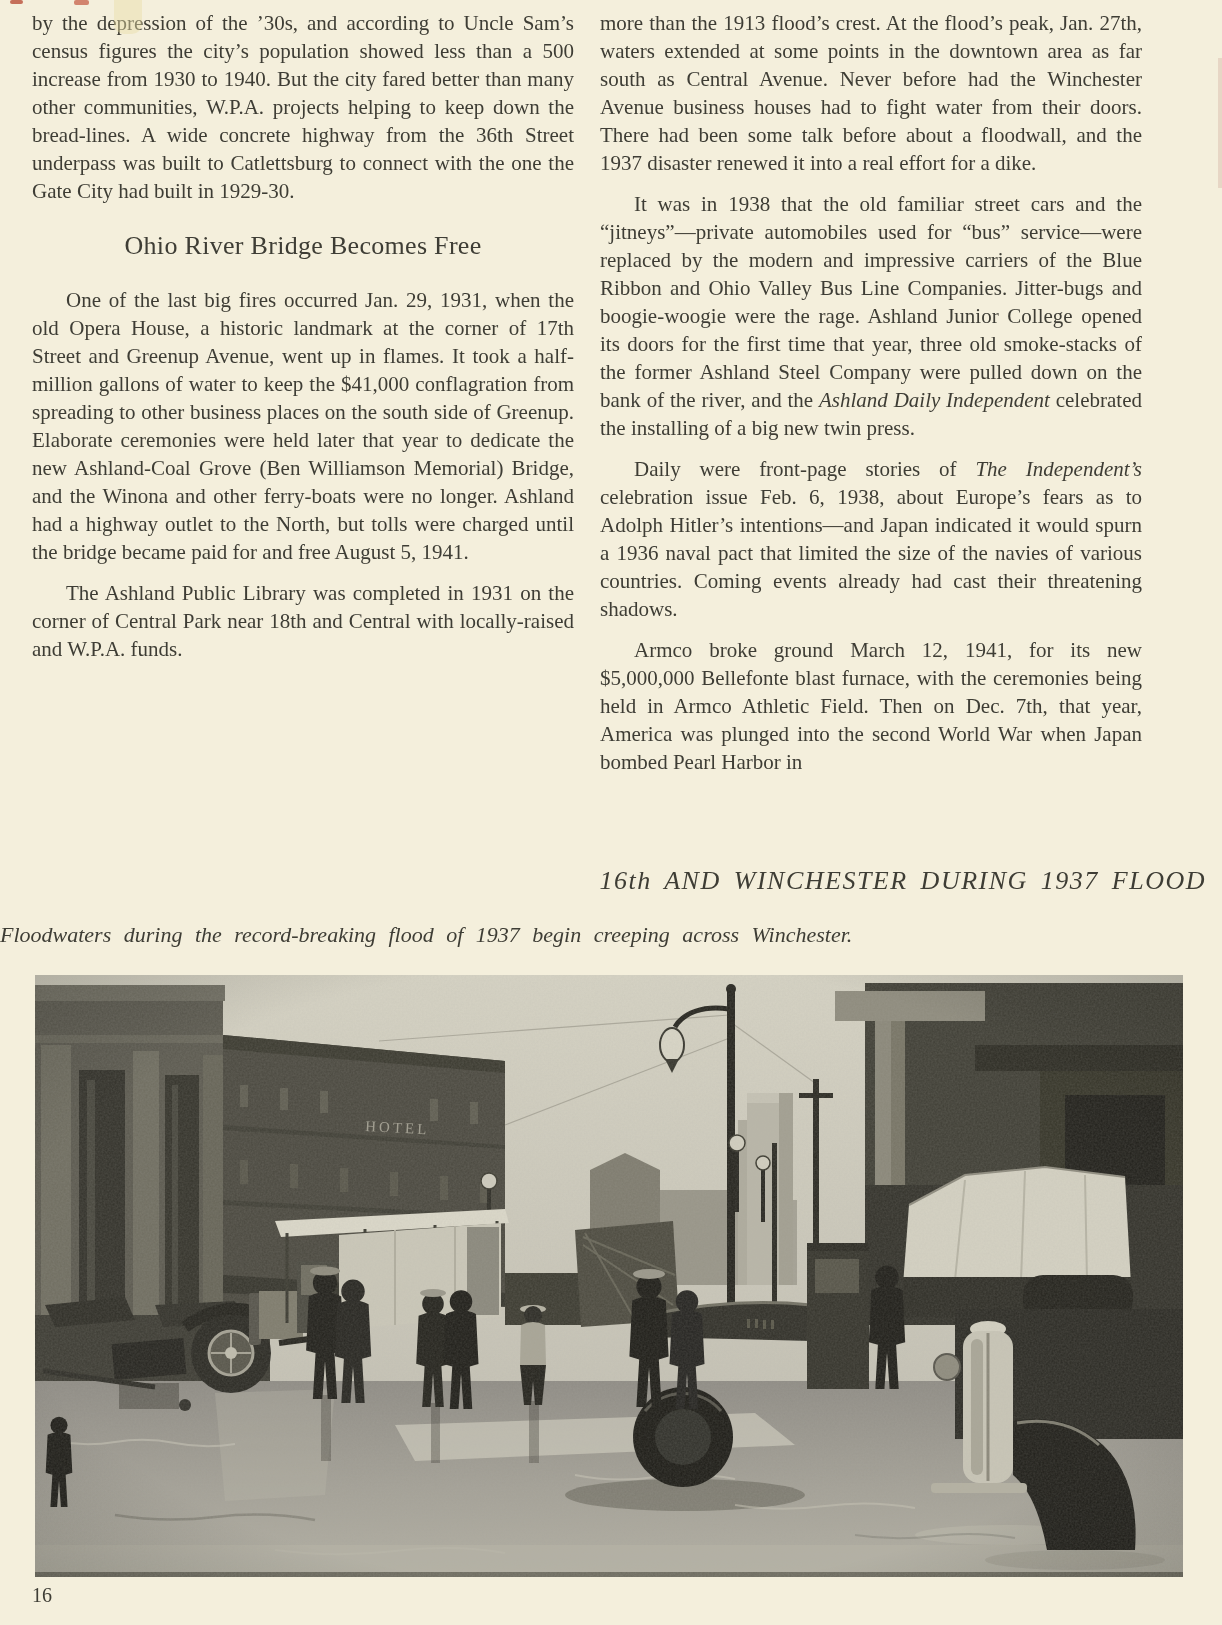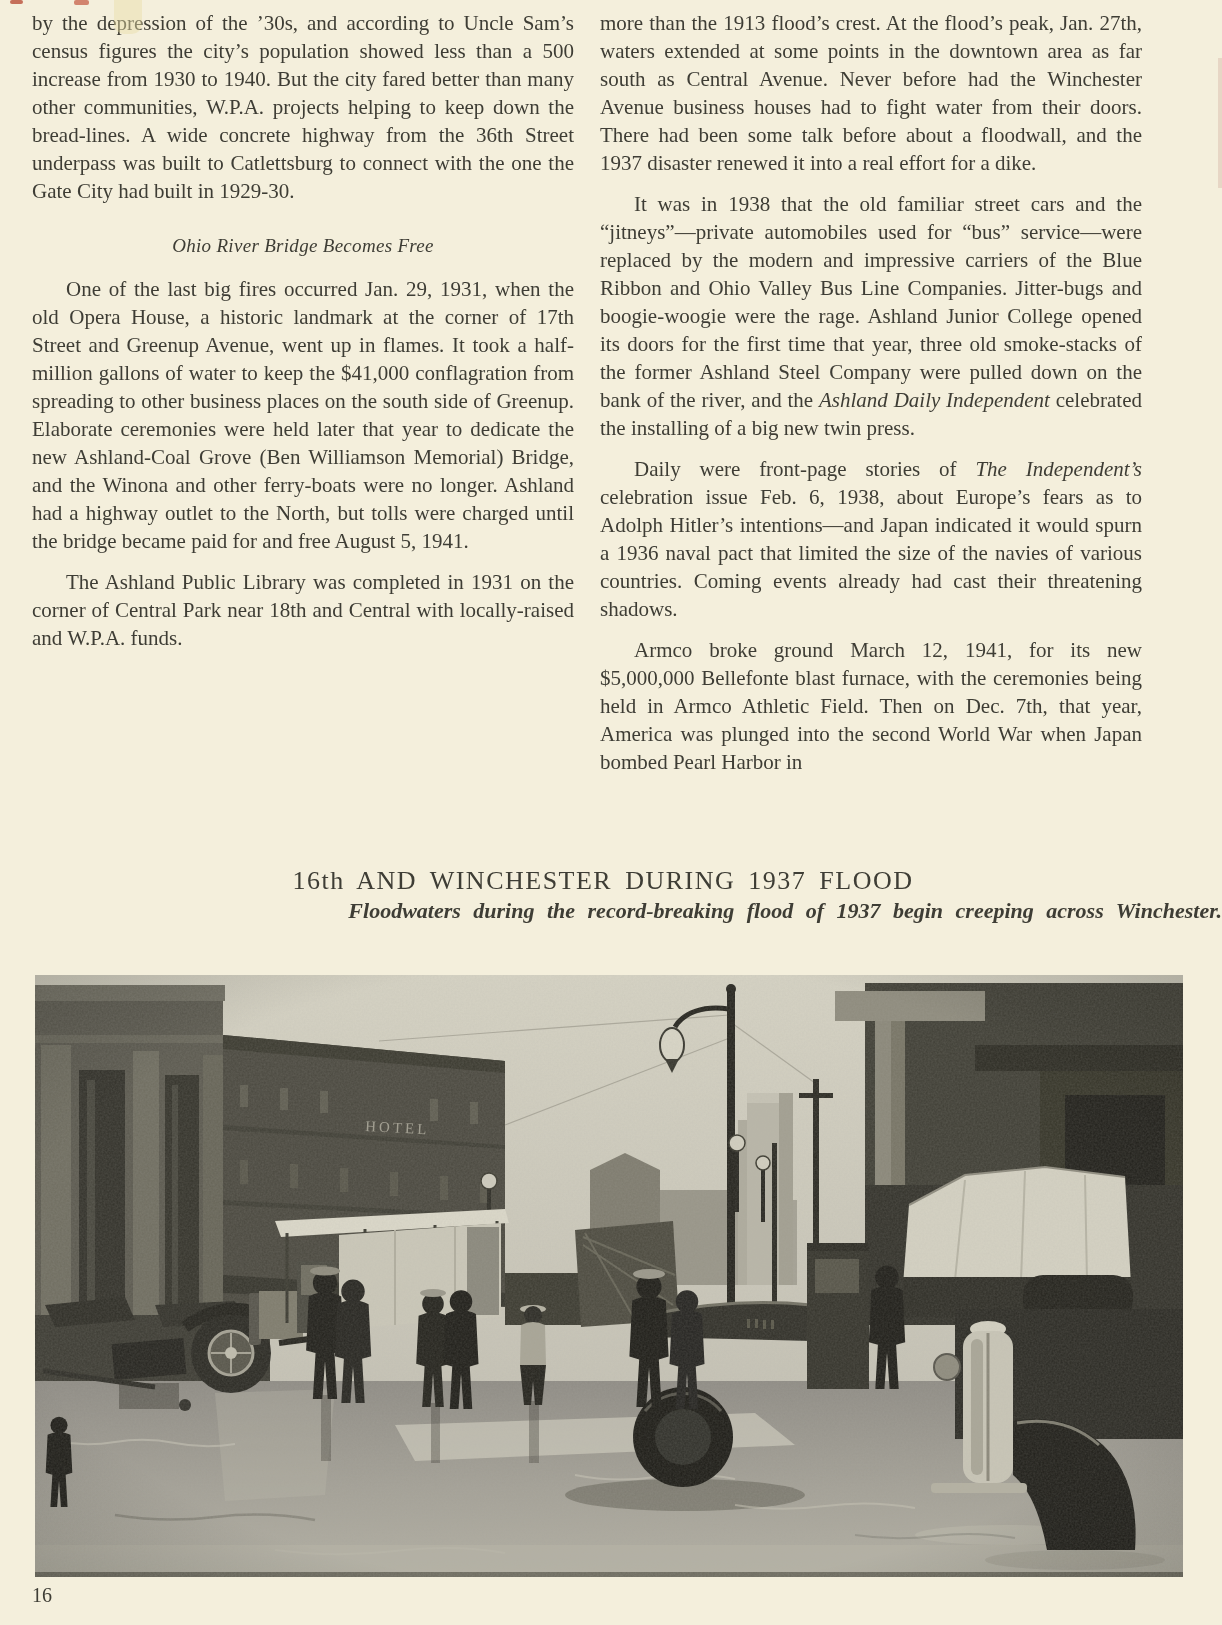--- a/index.html
+++ b/index.html
@@ -25,41 +25,40 @@
   }
   .col{
     width:542px;
     font-size:21px;
     line-height:28px;
     text-align:justify;
   }
   .col p{margin:0 0 13px 0;}
   .col p.indent{text-indent:34px;}
   .section-heading{
-    font-style:italic;
     font-weight:normal;
     text-align:center;
-    font-size:19px;
-    margin:27px 0 15px 0;
+    font-size:26px;
+    margin:27px 0 26px 0;
     letter-spacing:.3px;
   }
   .figure-title{
     position:absolute;left:0;right:16px;top:866px;
-    text-align:center;
+    text-align:right;
+    font-style:italic;
     font-size:26px;
     letter-spacing:1.5px;
     word-spacing:5px;
   }
   .figure-caption{
-    position:absolute;left:0;right:0;top:898px;
-    text-align:right;
+    position:absolute;left:0;right:0;top:922px;
+    text-align:left;
     font-style:italic;
     font-size:22px;
     word-spacing:7px;
-    font-weight:bold;
   }
   .photo{
     position:absolute;left:35px;top:975px;
     width:1148px;height:602px;
     background:#c8c5b8;
     box-shadow:0 0 0 1px rgba(60,58,48,.35) inset;
   }
   .photo svg{display:block;width:100%;height:100%;}
   .page-number{
     position:absolute;left:32px;top:1584px;

